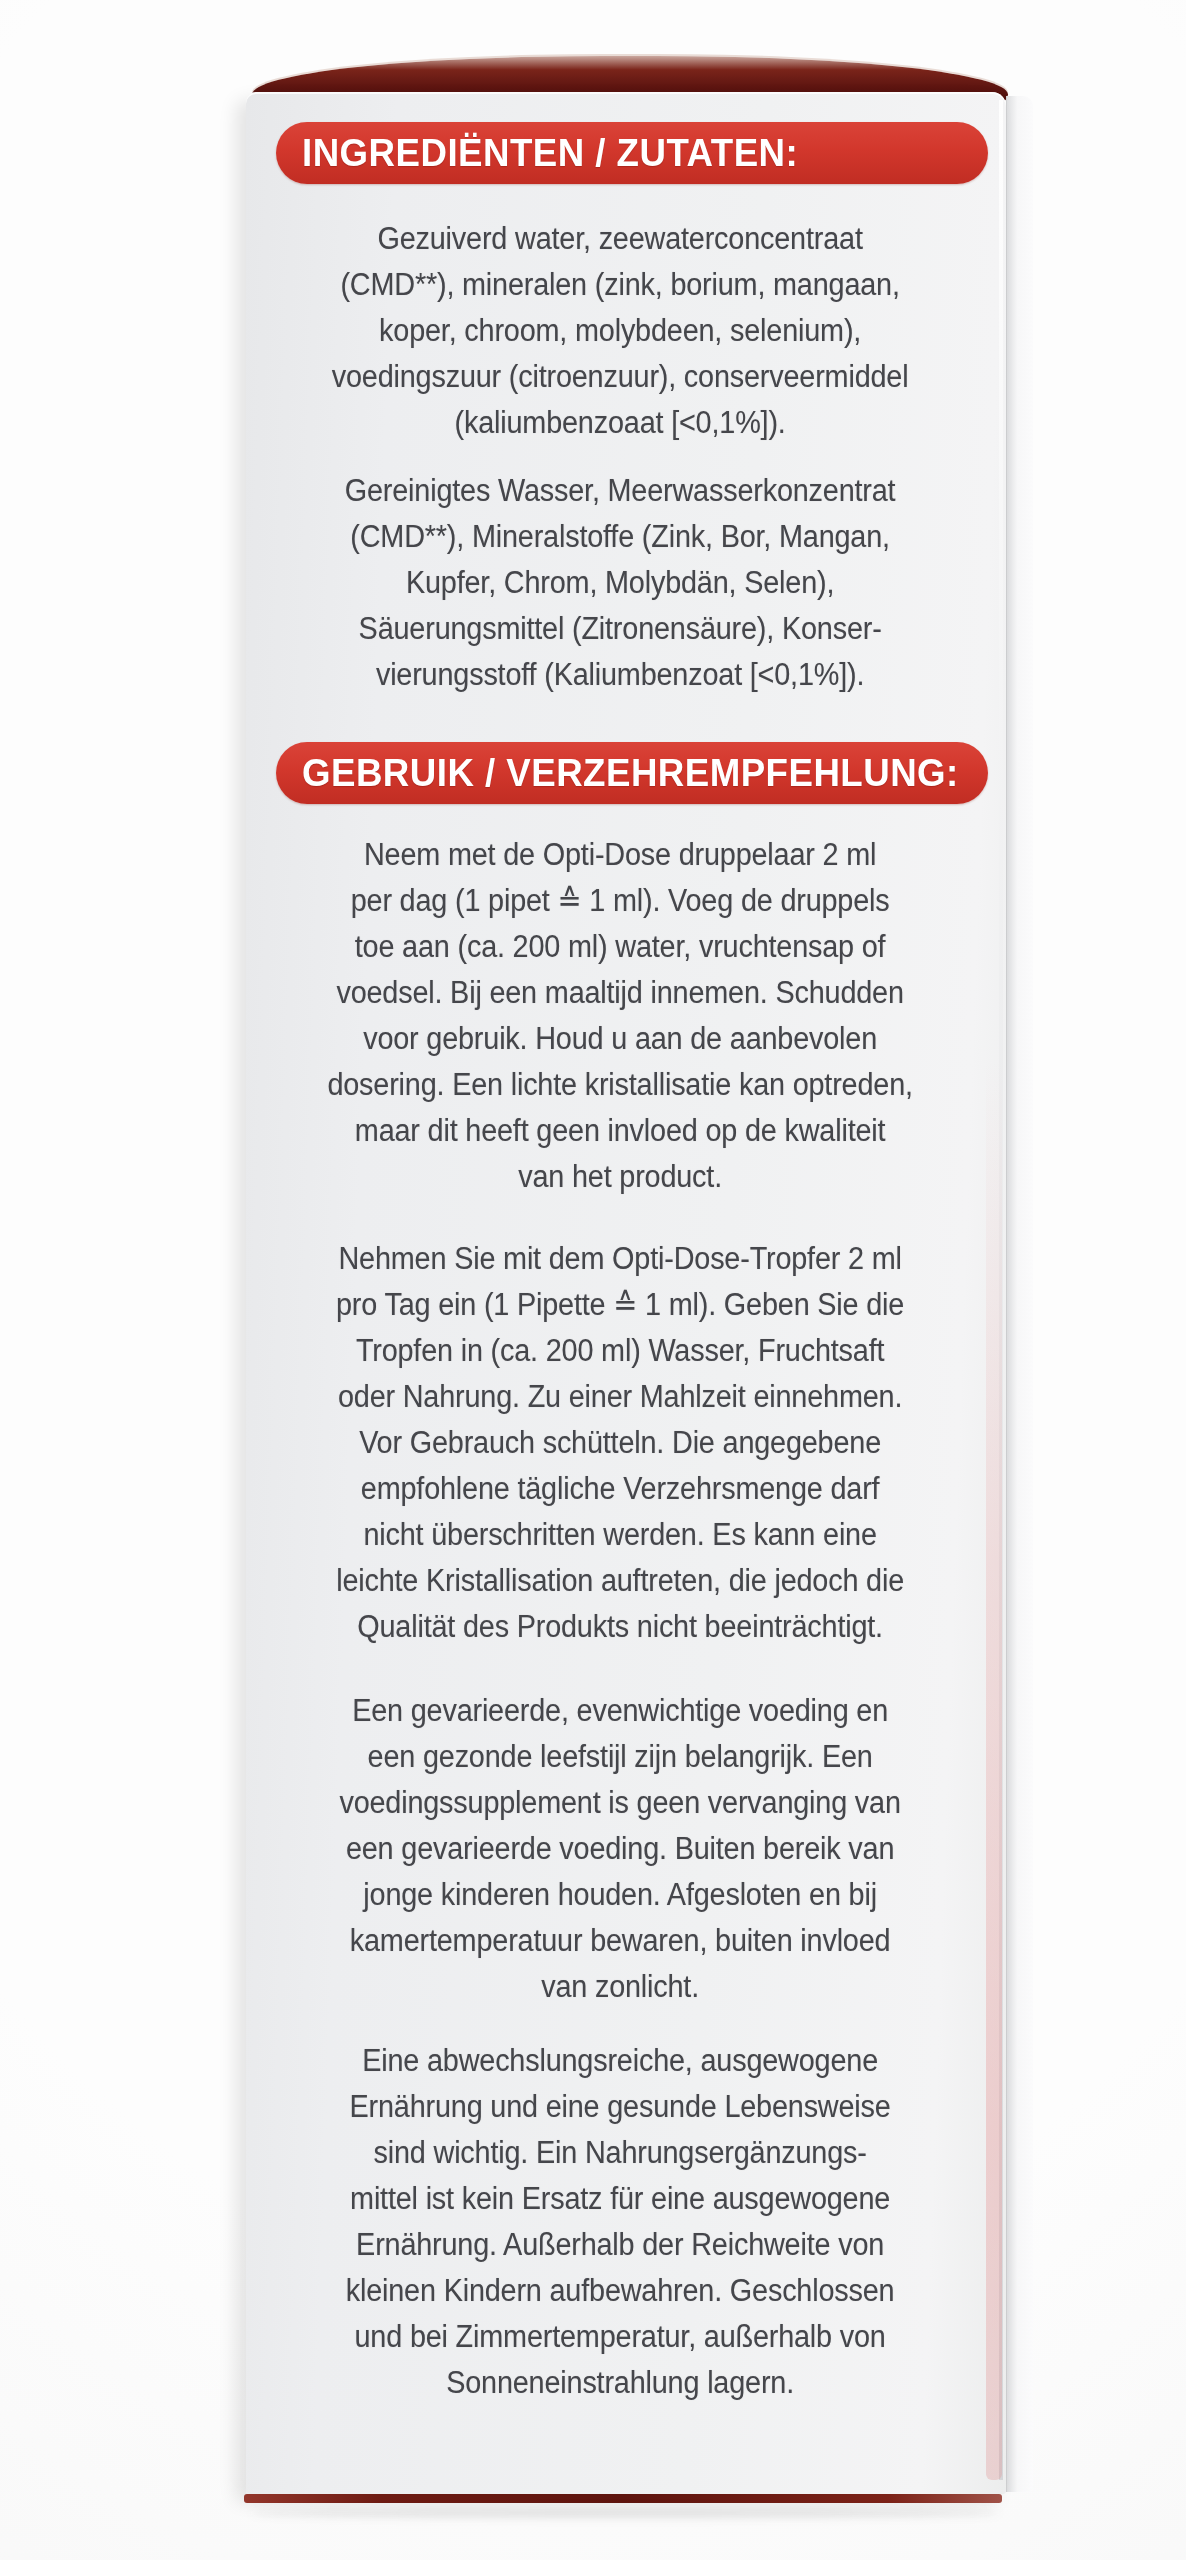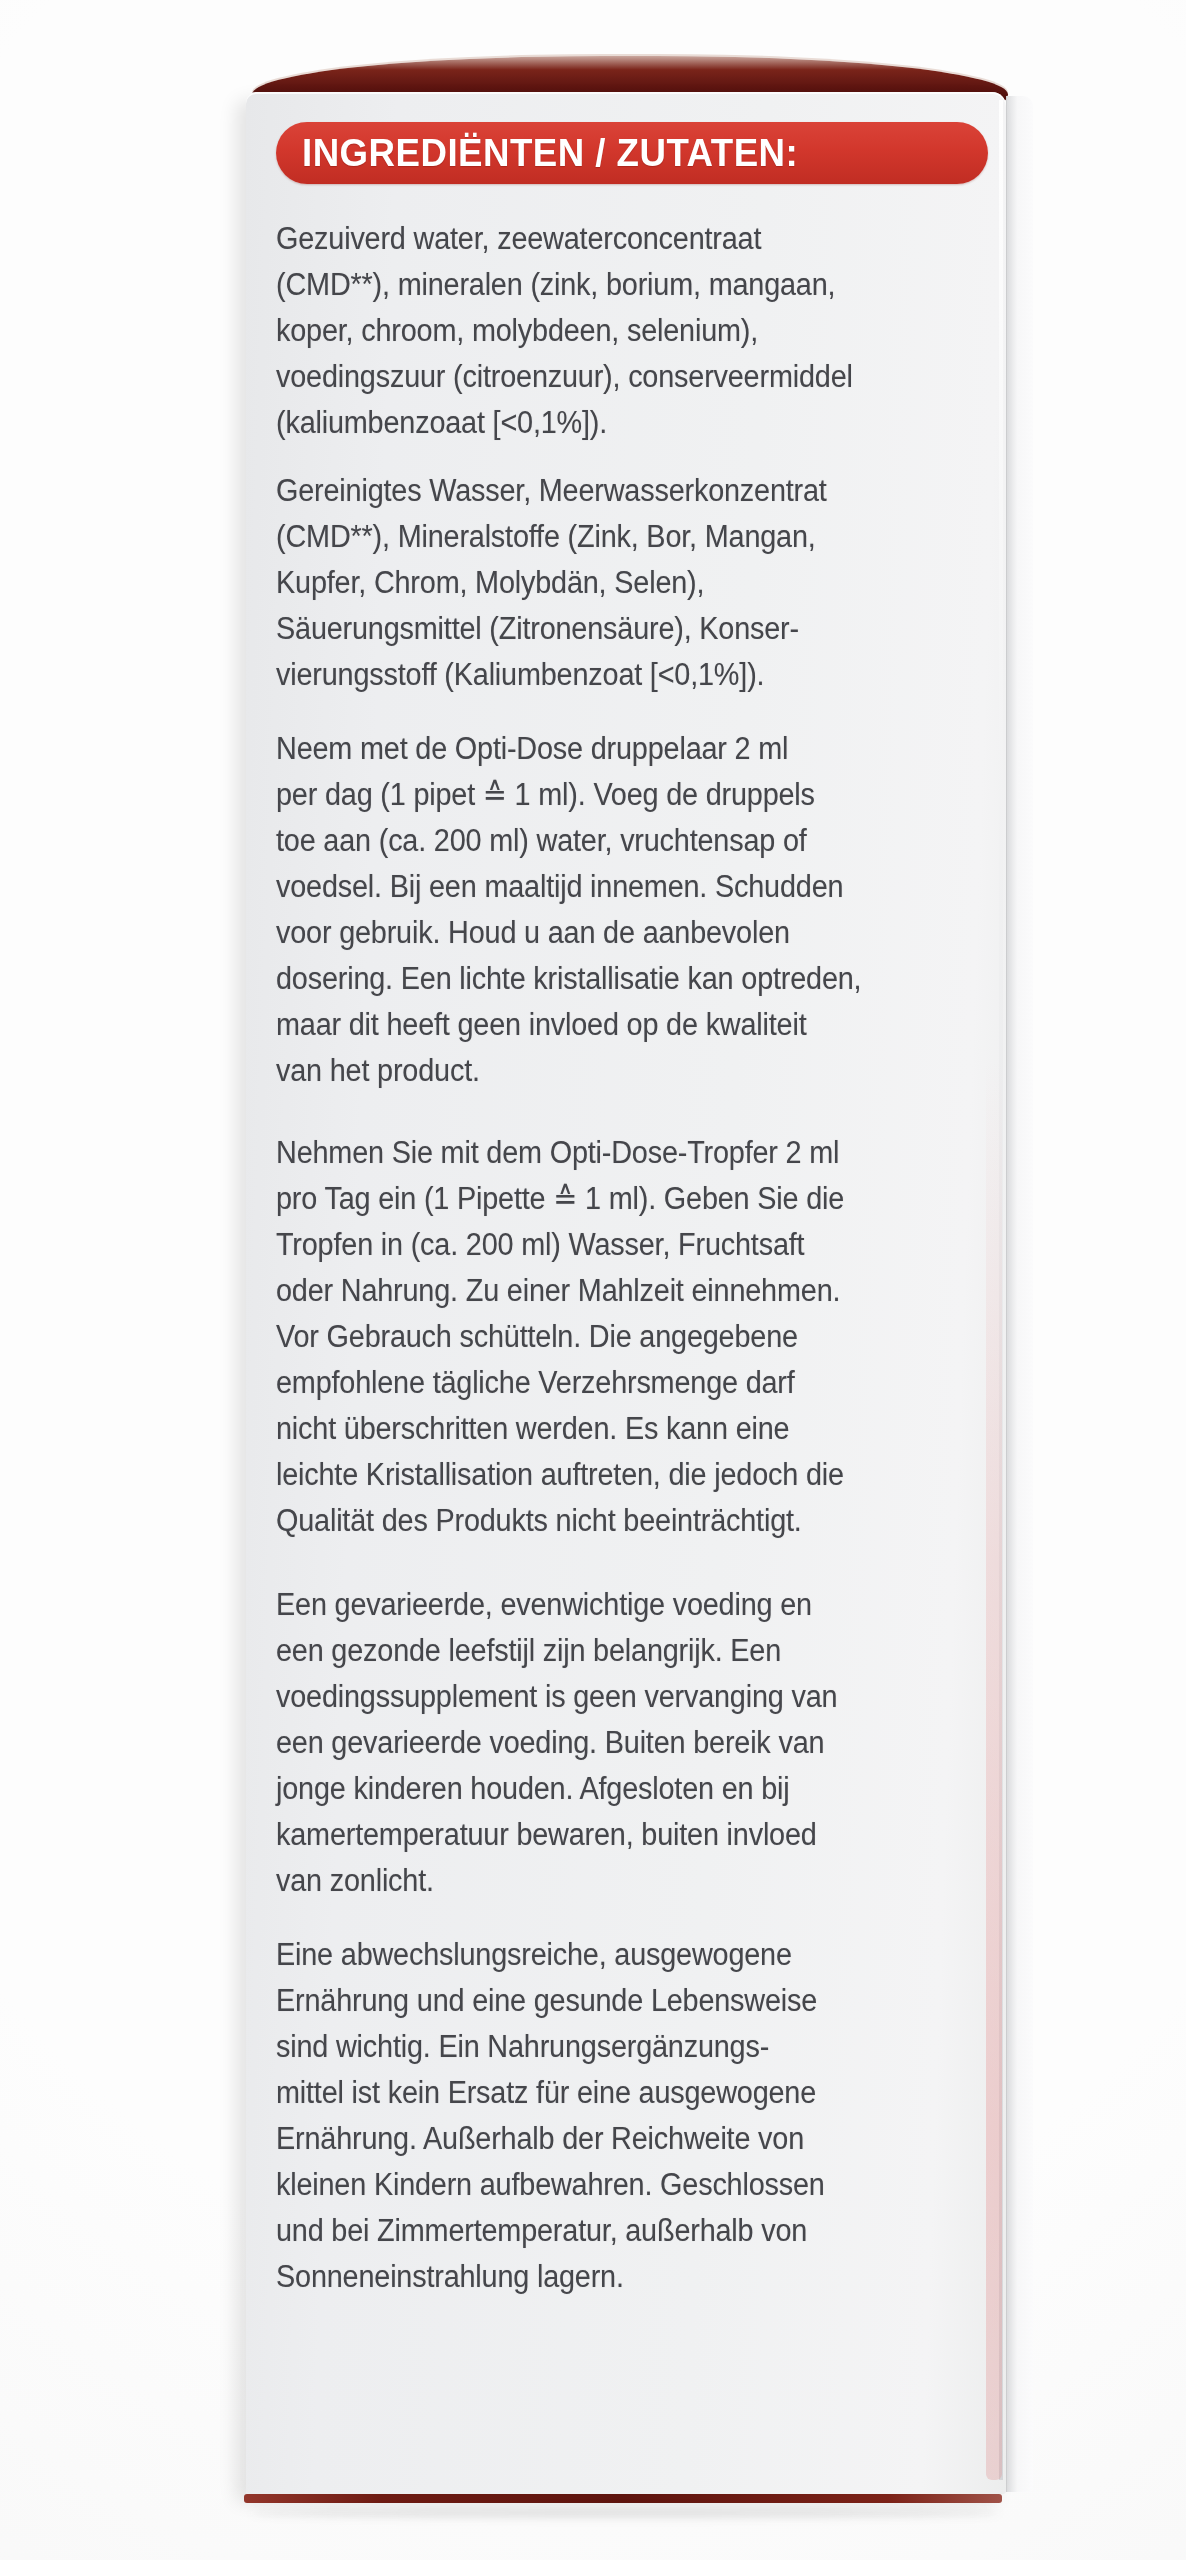--- a/index.html
+++ b/index.html
@@ -21,20 +21,21 @@
     position:absolute;left:252px;top:56px;width:756px;height:46px;
     background:linear-gradient(180deg,#caa79e 0%, #7a241a 30%, var(--flap-maroon) 70%, #4a0f0b 100%);
     border-radius:50% 50% 8px 8px / 90% 90% 8px 8px;
     box-shadow:0 -2px 0 #e9dcd6;
   }
   .product-box{
     position:absolute;left:246px;top:92px;width:760px;height:2402px;
     background:linear-gradient(92deg,#e7e8ea 0%, #edeef0 18%, #f0f1f2 62%, #f4f4f5 90%, #eceded 100%);
     border-radius:10px 14px 3px 3px;
     box-shadow:-10px 8px 18px rgba(0,0,0,0.10), 0 2px 0 rgba(255,255,255,0.8) inset;
+    text-align:center;
   }
   .box-side-face{
     position:absolute;left:1006px;top:96px;width:26px;height:2396px;
     background:linear-gradient(90deg,#dddee0 0%, #f7f7f8 40%, #fbfbfc 100%);
     border-left:1px solid #cfd0d2;
     border-radius:0 10px 4px 0;
   }
   .box-side-fold{
     position:absolute;left:999px;top:100px;width:4px;height:2380px;
     background:linear-gradient(180deg, rgba(255,255,255,0.9), rgba(210,211,214,0.9));
@@ -110,20 +111,23 @@
 koper, chroom, molybdeen, selenium),
 voedingszuur (citroenzuur), conserveermiddel
 (kaliumbenzoaat [&lt;0,1%]).</div>
 
     <div class="para mt22">Gereinigtes Wasser, Meerwasserkonzentrat
 (CMD**), Mineralstoffe (Zink, Bor, Mangan,
 Kupfer, Chrom, Molybdän, Selen),
 Säuerungsmittel (Zitronensäure), Konser-
 vierungsstoff (Kaliumbenzoat [&lt;0,1%]).</div>
 
+    <div class="header-badge mt44">
+      <span class="bar-label">GEBRUIK / VERZEHREMPFEHLUNG:</span>
+    </div>
 
     <div class="para mt28">Neem met de Opti-Dose druppelaar 2 ml
 per dag (1 pipet ≙ 1 ml). Voeg de druppels
 toe aan (ca. 200 ml) water, vruchtensap of
 voedsel. Bij een maaltijd innemen. Schudden
 voor gebruik. Houd u aan de aanbevolen
 dosering. Een lichte kristallisatie kan optreden,
 maar dit heeft geen invloed op de kwaliteit
 van het product.</div>
 

